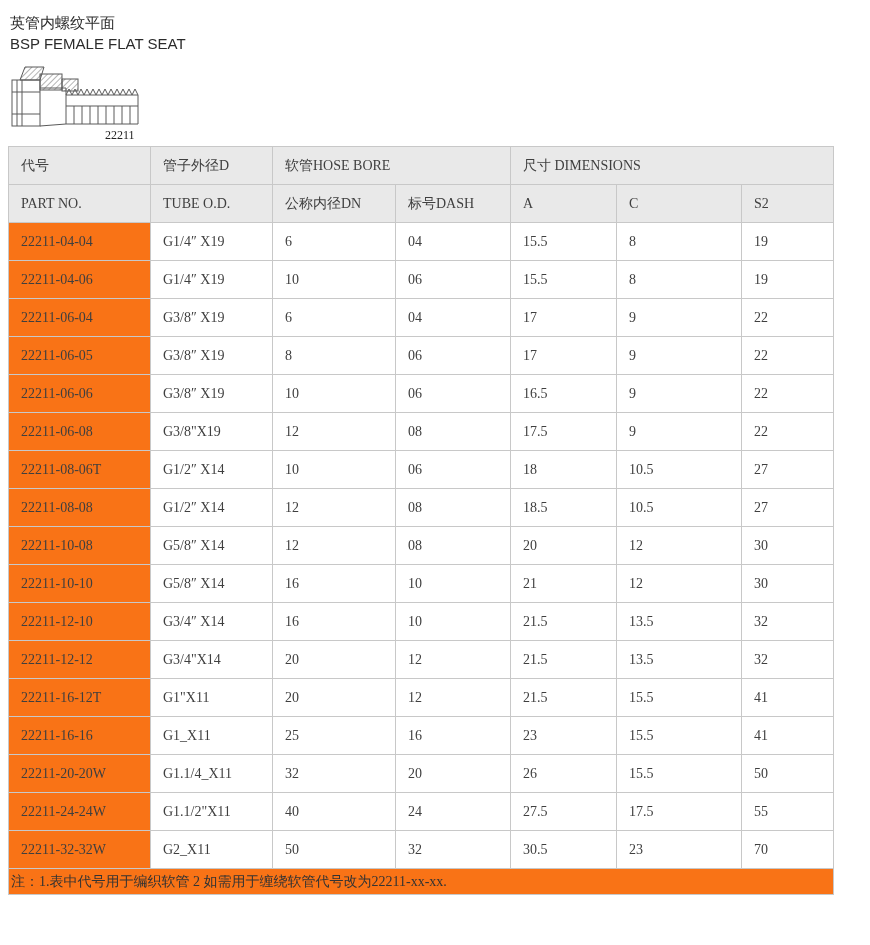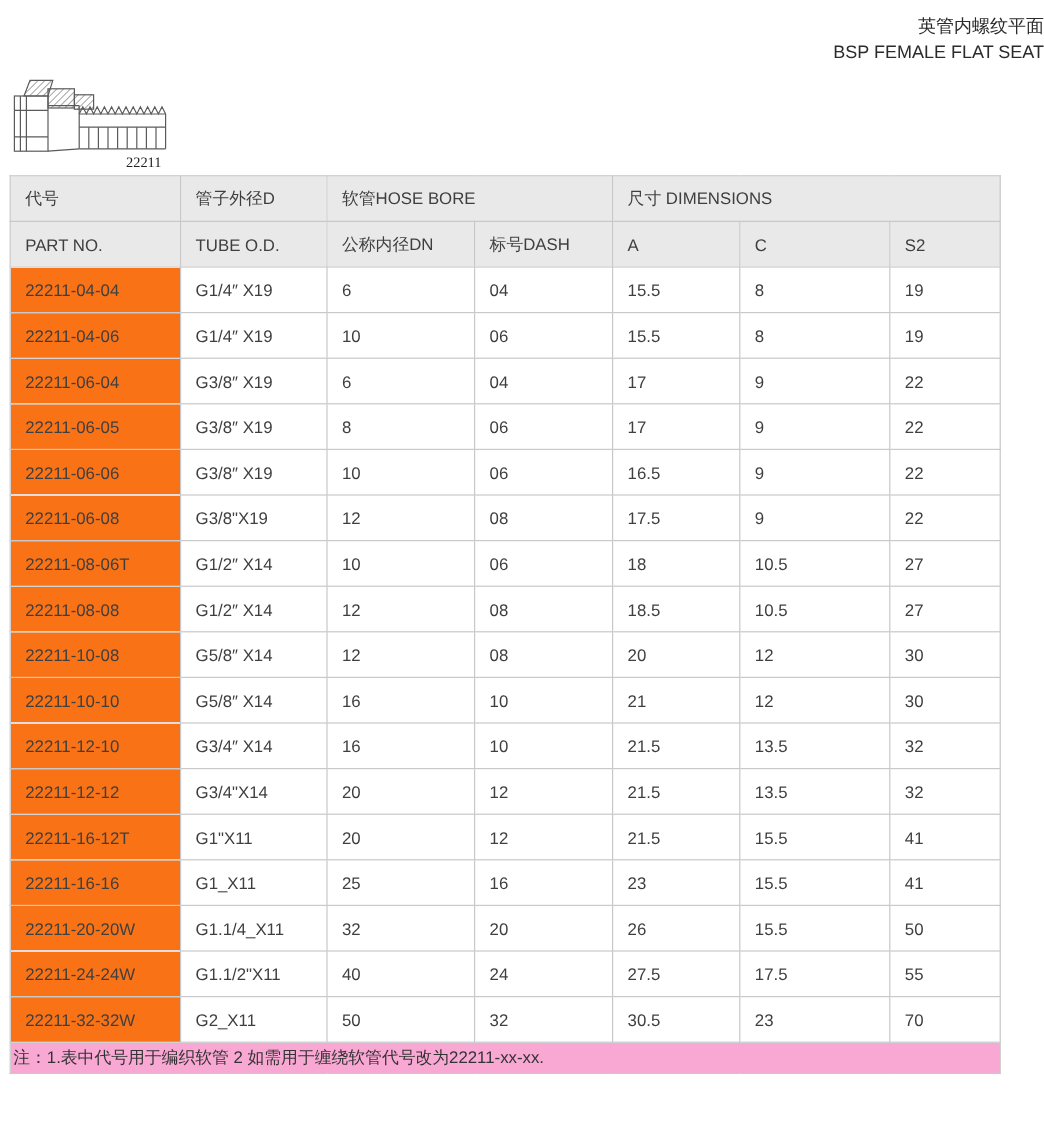--- a/index.html
+++ b/index.html
@@ -2,37 +2,37 @@
 <html><head>
 <meta charset="utf-8">
 <style>
   html,body{margin:0;padding:0;background:#ffffff;}
   body{
     width:870px;height:945px;
     font-family:"Liberation Sans","DejaVu Sans",sans-serif;
     color:#3f3f3f;
   }
   .page{padding-top:12px;}
-  .title-block{margin-left:10px;font-size:15px;line-height:21px;color:#2b2b2b;text-align:right;}
+  .title-block{margin-left:10px;font-size:15px;line-height:21px;color:#2b2b2b;}
   .drawing{display:block;margin:8px 0 0 8px;}
   table.spec-table{
     border-collapse:collapse;table-layout:fixed;
-    margin:4px 0 0 8px;width:825px;font-size:14px;
+    margin:4px 0 0 8px;width:825px;font-size:14px;font-family:Liberation Serif, serif;
   }
   .spec-table th,.spec-table td{
     border:1px solid #c8c8c8;
     text-align:left;font-weight:normal;
     padding:0 0 0 12px;height:37px;
     overflow:hidden;white-space:nowrap;
     color:#3f3f3f;
   }
   .spec-table thead th{background:#e9e9e9;}
   .spec-table tbody td:first-child{background:#f97316;}
   .spec-table tfoot td.note{
-    background:#f9a8d4;height:25px;padding:0 0 0 2px;font-size:14px;color:#333;
+    background:#f97316;height:25px;padding:0 0 0 2px;font-size:14px;color:#333;
   }
 </style>
 </head>
 <body>
 
 <div class="page">
 
   <div class="title-block">
     <div>英管内螺纹平面</div>
     <div>BSP FEMALE FLAT SEAT</div>

